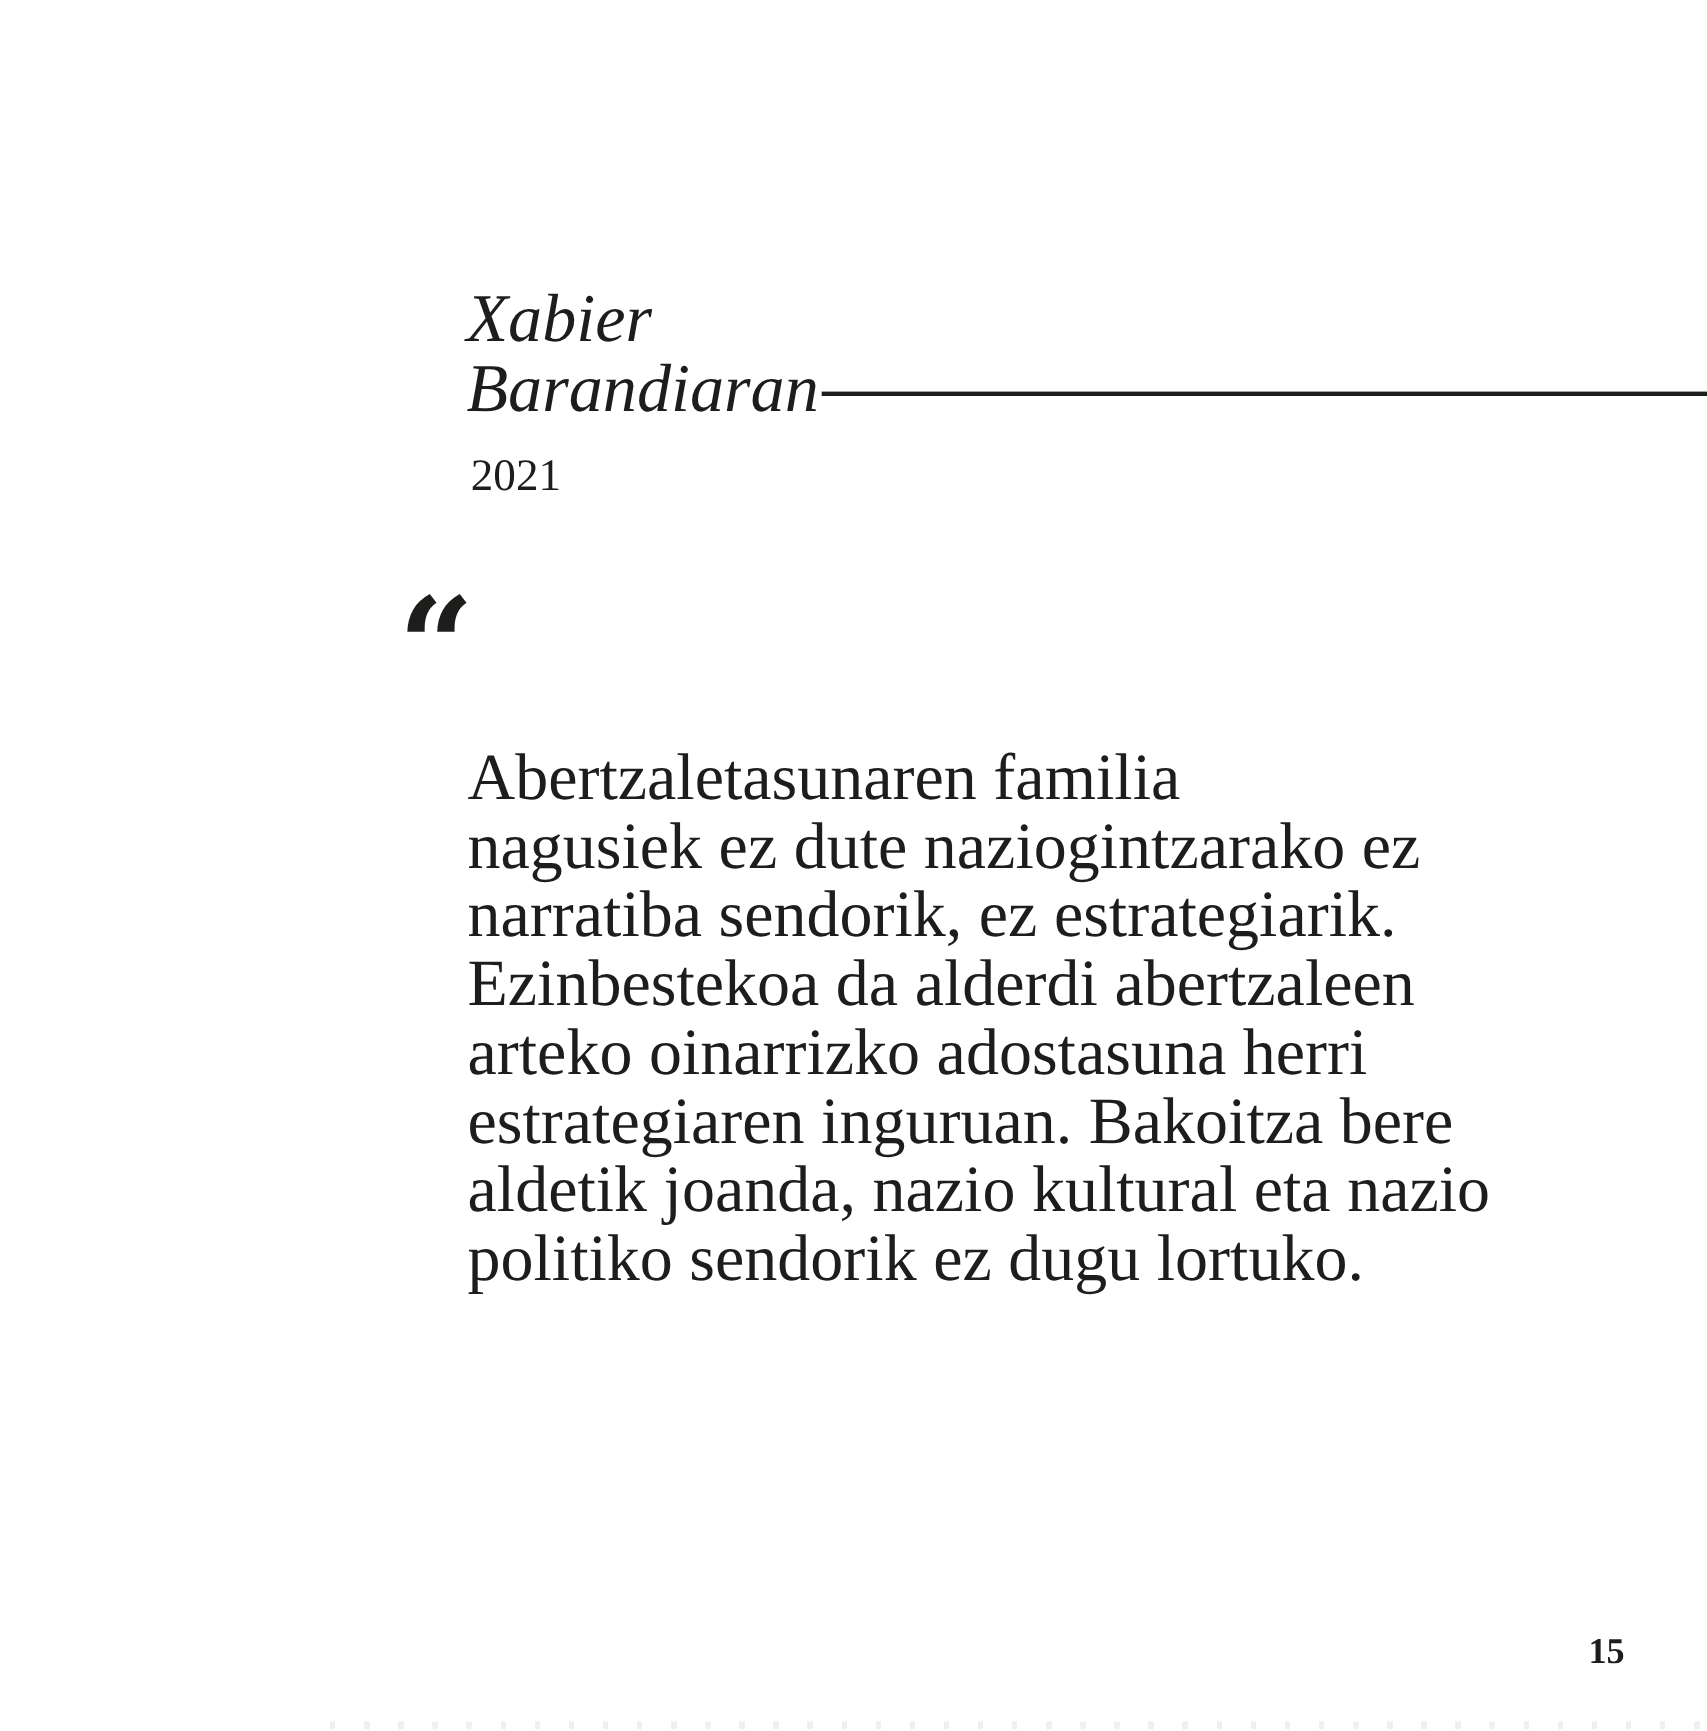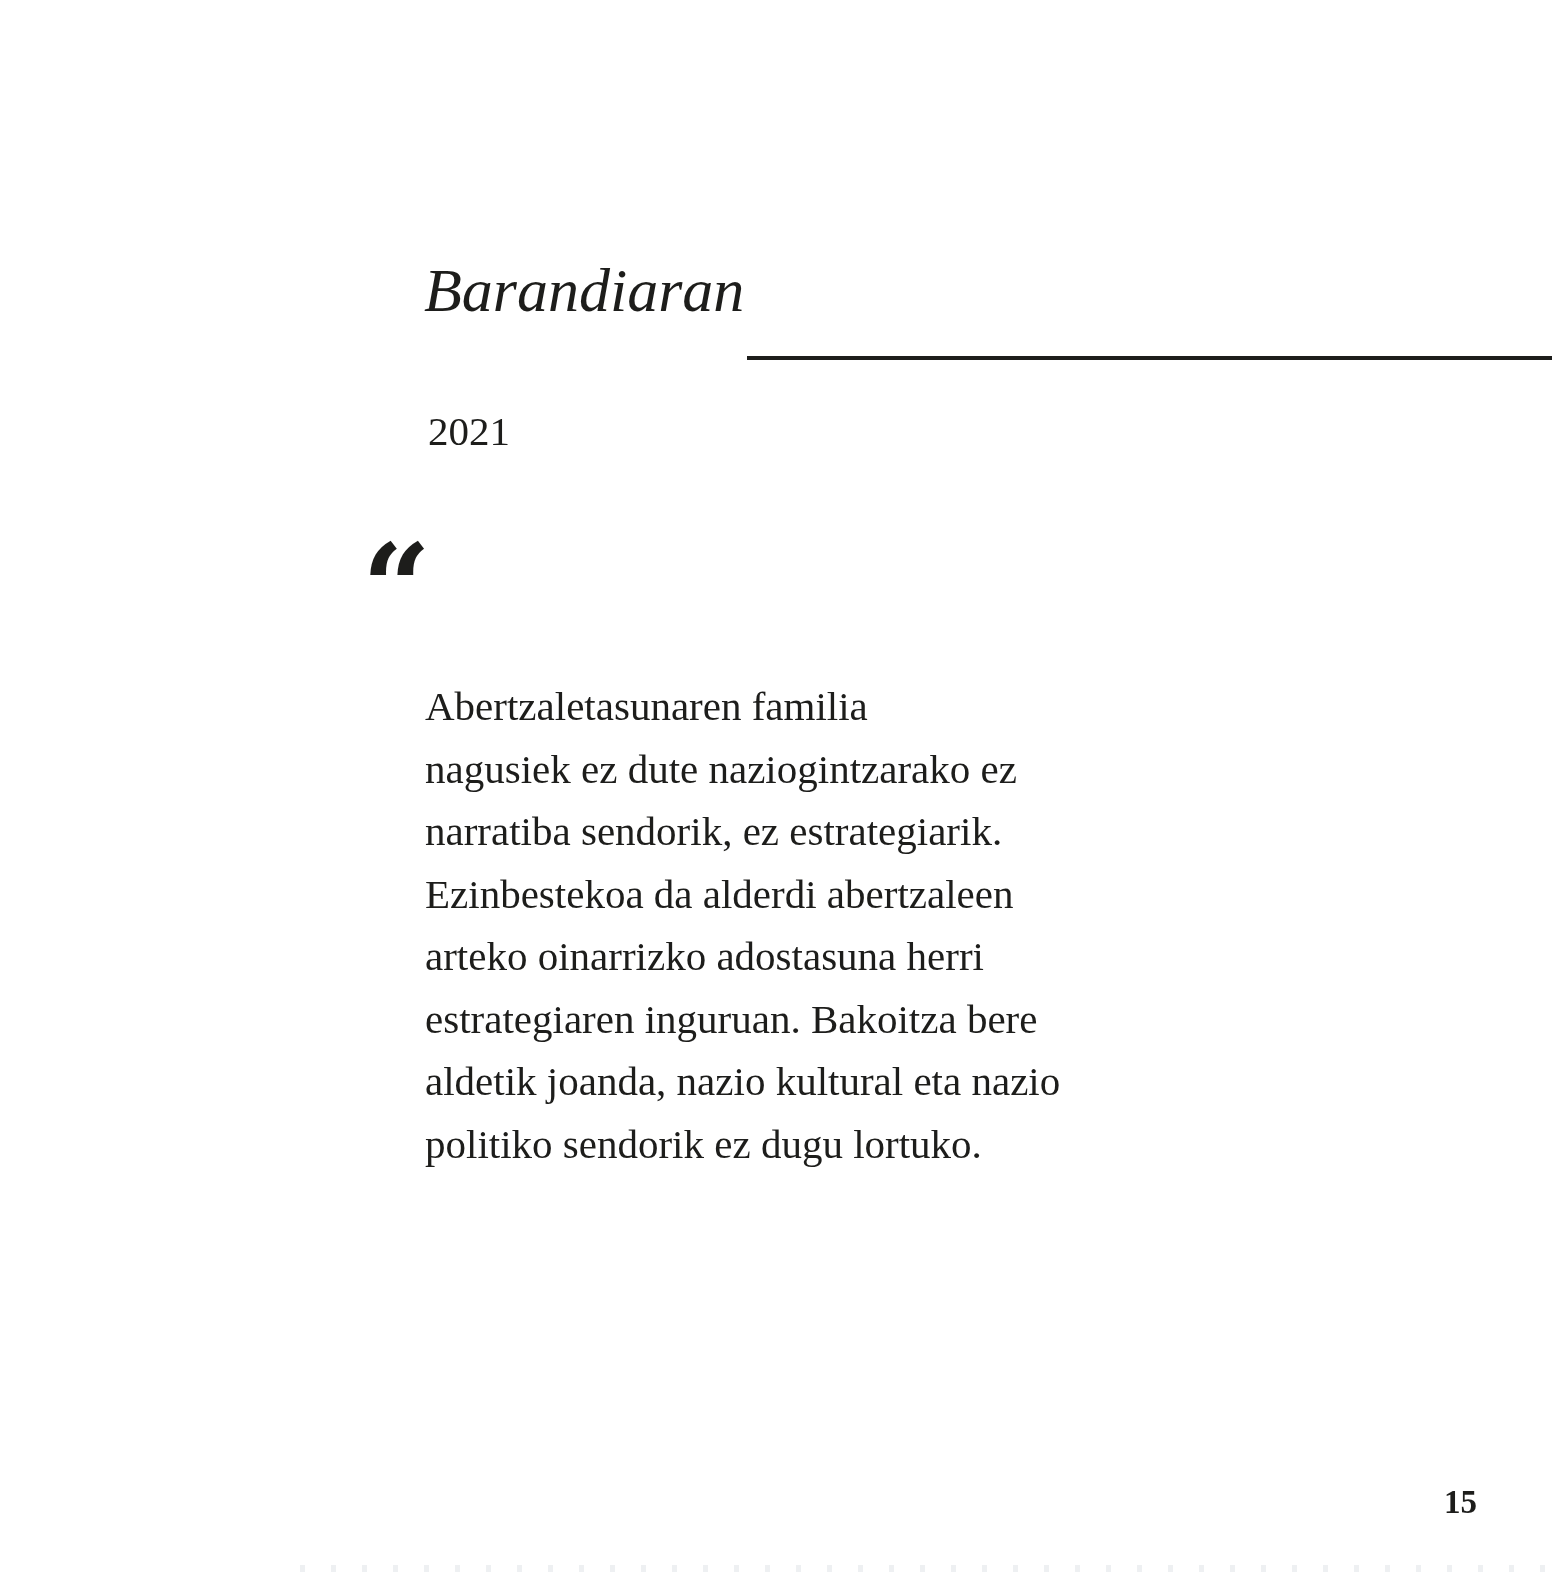--- a/index.html
+++ b/index.html
@@ -53,21 +53,21 @@
     font-weight:bold;
     font-size:120px;
     line-height:120px;
     height:120px;
     white-space:nowrap;
   }
   .quote-text{
     position:absolute;
     left:425px;
     top:675px;
-    font-size:41px;
+    font-size:60px;
     line-height:62.5px;
     white-space:pre;
   }
   .page-number{
     position:absolute;
     right:75px;
     top:1470px;
     font-size:33px;
     font-weight:bold;
     line-height:36px;
@@ -85,20 +85,21 @@
       transparent 5px, transparent 31px
     );
   }
 </style>
 </head>
 <body>
 
 <div class="page">
 
   <div class="author-block">
+    <div>Xabier</div>
     <div>Barandiaran</div>
   </div>
 
   <div class="header-rule"></div>
 
   <div class="year">2021</div>
 
   <div class="quote-mark">“</div>
 
   <div class="quote-text">Abertzaletasunaren familia

